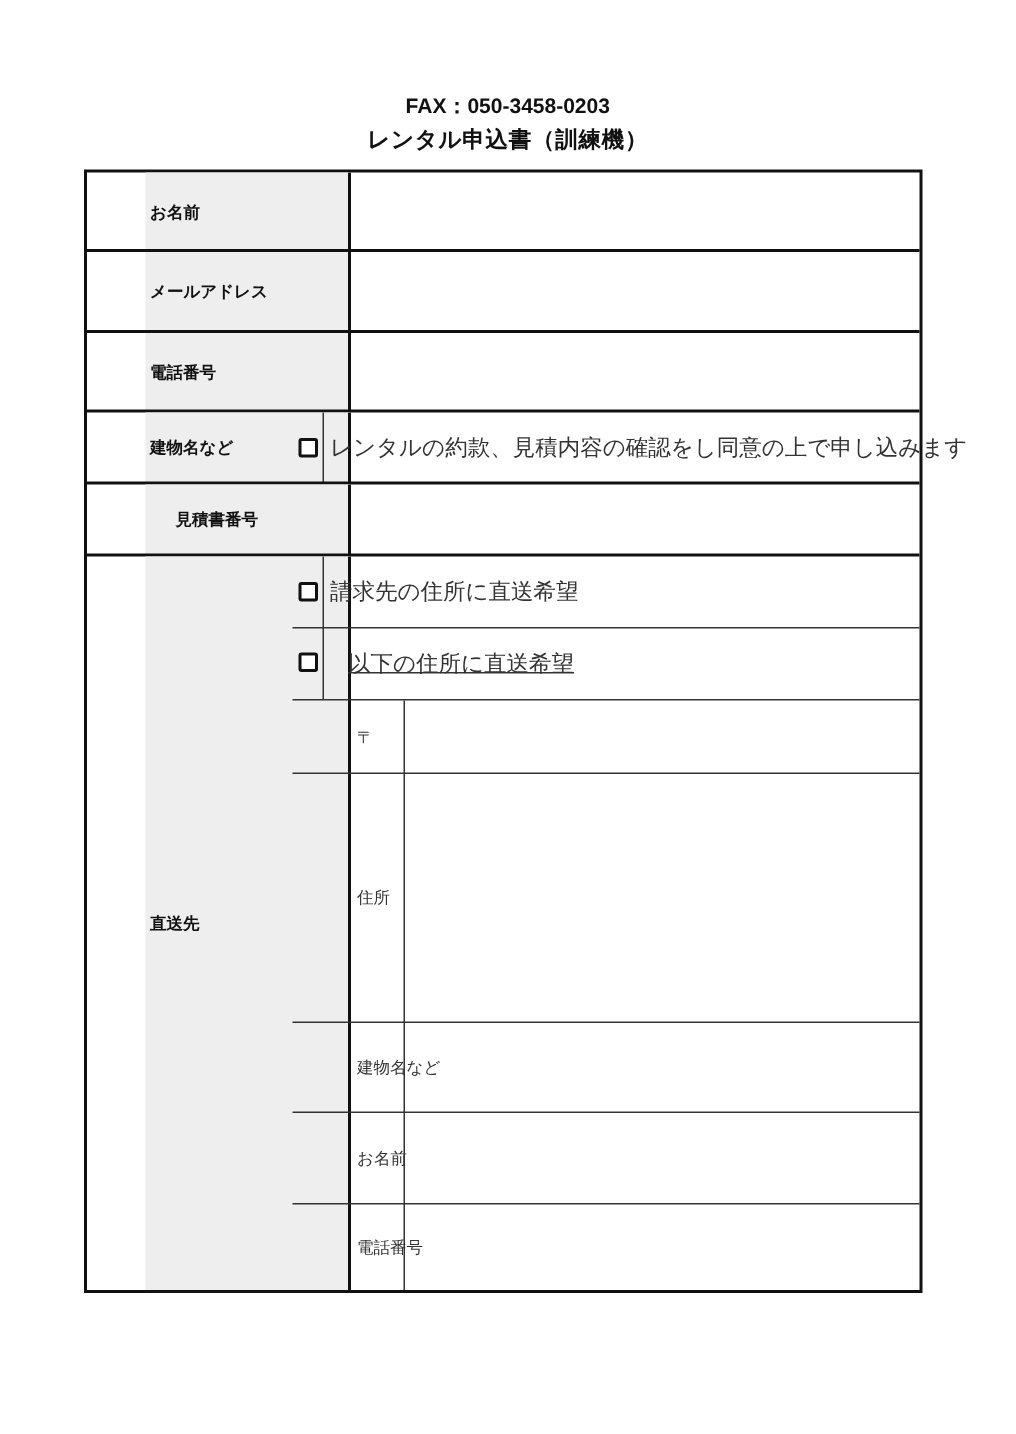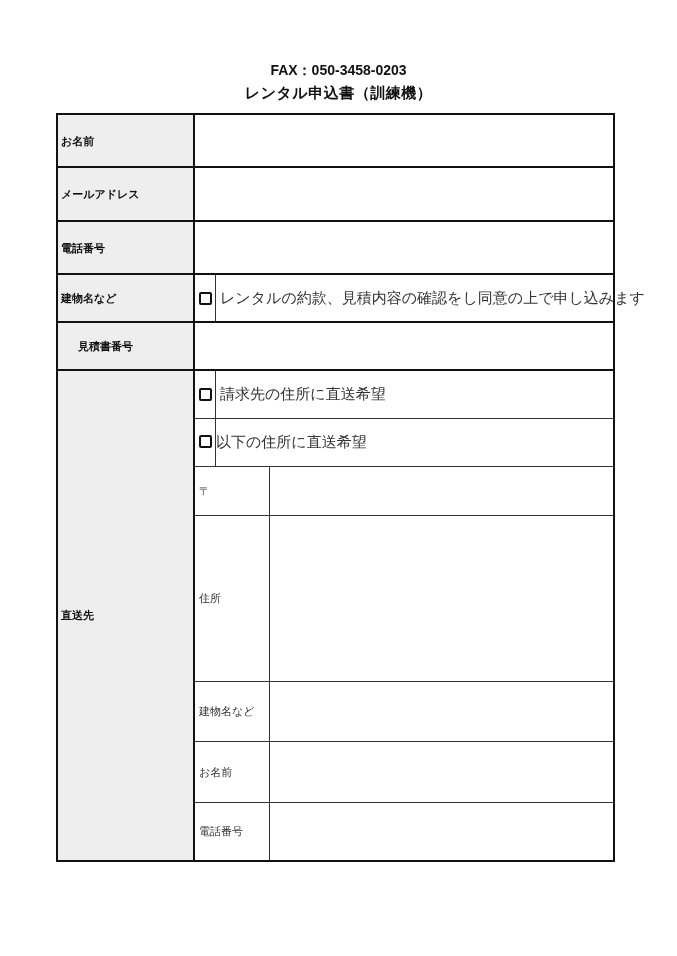--- a/index.html
+++ b/index.html
@@ -1,20 +1,20 @@
 <!DOCTYPE html>
 <html><head>
   <meta charset="utf-8">
   <style>
     html, body { margin:0; padding:0; background:#ffffff; }
     body { width:677px; height:956px; position:relative; font-family:"DejaVu Sans","Liberation Sans",sans-serif; color:#111; }
     .fax { position:absolute; left:0; width:677px; top:62px; text-align:center; font-family:"Liberation Sans",sans-serif; font-weight:bold; font-size:14px; }
     .title { position:absolute; left:0; width:677px; top:84px; text-align:center; font-weight:bold; font-size:15px; letter-spacing:0.5px; }
     .frame { position:absolute; left:56px; top:113px; width:559px; height:749px; border:2px solid #111; box-sizing:border-box; }
-    .cell { position:absolute; box-sizing:border-box; }
+    .cell { position:absolute; box-sizing:border-box;margin-left:39px; }
     .lbl { background:#eeeeee; font-size:11px; font-weight:bold; padding-left:3px; display:flex; align-items:center; border-right:2px solid #111; }
     .hline { position:absolute; height:0; border-top:2px solid #111; }
     .hthin { position:absolute; height:0; border-top:1px solid #333; }
     .vthin { position:absolute; width:0; border-left:1px solid #333; }
     .sub { font-size:11px; color:#333; display:flex; align-items:center; padding-left:4px; }
     .cb { position:absolute; width:13px; height:13px; border:2px solid #111; border-radius:2px; box-sizing:border-box; background:#fff; }
     .cbtext { position:absolute; font-size:15px; color:#333; display:flex; align-items:center; }
   </style>
 </head>
 <body>
@@ -59,21 +59,21 @@
 <div class="cell lbl" style="left:58px;top:371px;width:137px;height:489px;">
     <span>直送先</span>
   </div>
 
 <div class="cb" style="left:199px;top:388px;"></div>
 <div class="vthin" style="left:215px;top:371px;height:95px;"></div>
 <div class="cbtext" style="left:220px;top:371px;height:47px;">請求先の住所に直送希望</div>
 <div class="hthin" style="left:195px;top:418px;width:418px;"></div>
 
 <div class="cb" style="left:199px;top:435px;"></div>
-<div class="cbtext" style="left:216px;top:419px;height:47px;">以下の住所に直送希望</div>
+<div class="cbtext" style="left:232px;top:419px;height:47px;text-decoration:underline;">以下の住所に直送希望</div>
 <div class="hthin" style="left:195px;top:466px;width:418px;"></div>
 
 <div class="vthin" style="left:269px;top:467px;height:393px;"></div>
 
 <div class="cell sub" style="left:195px;top:467px;width:74px;height:48px;">〒</div>
 <div class="cell" style="left:270px;top:467px;width:343px;height:48px;"></div>
 <div class="hthin" style="left:195px;top:515px;width:418px;"></div>
 
 <div class="cell sub" style="left:195px;top:516px;width:74px;height:165px;">住所</div>
 <div class="cell" style="left:270px;top:516px;width:343px;height:165px;"></div>

